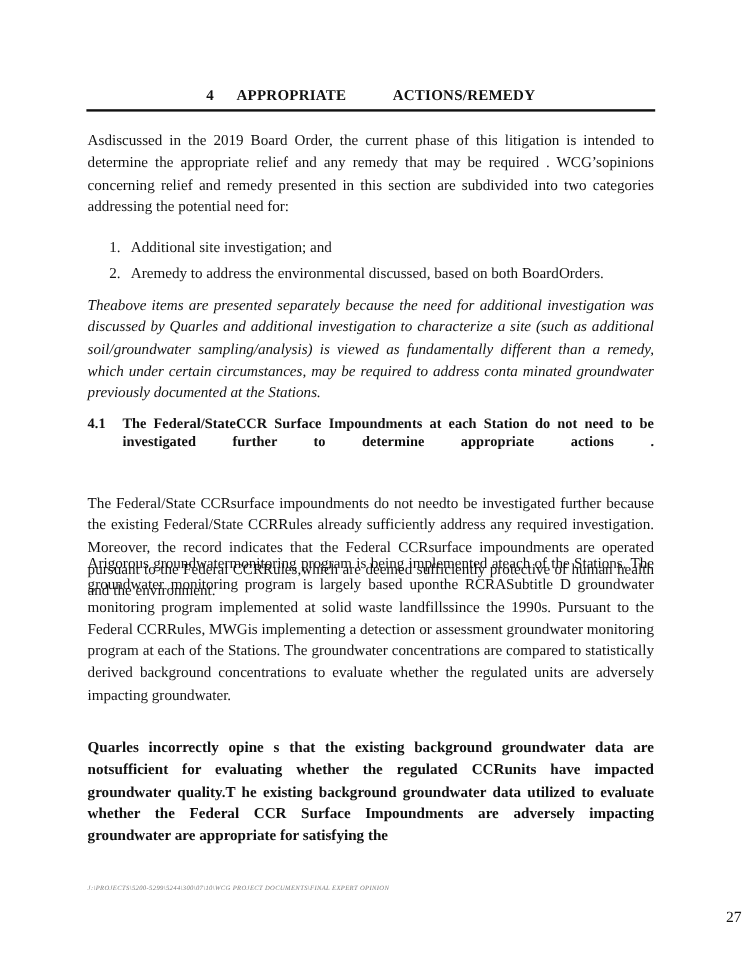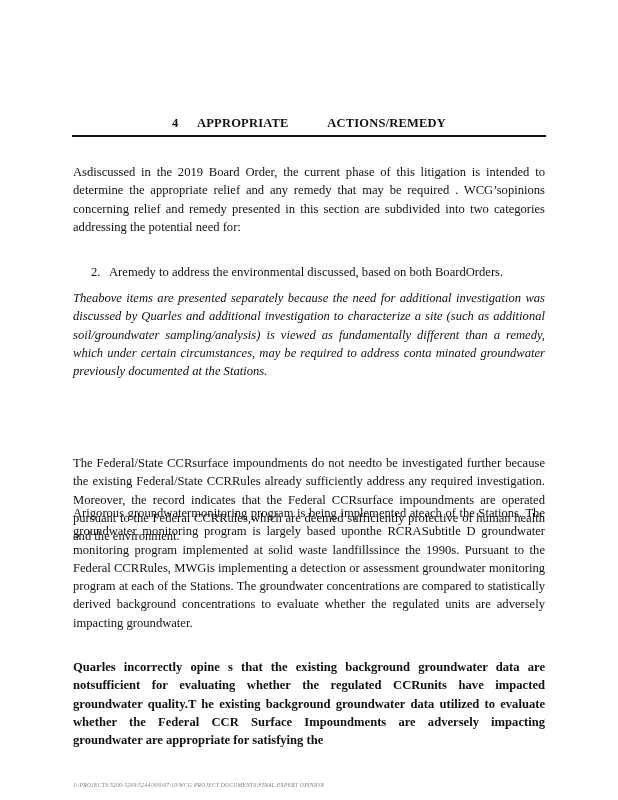--- a/index.html
+++ b/index.html
@@ -1,26 +1,26 @@
 <!DOCTYPE html>
 <html><head>
 <meta charset="utf-8">
 <style>
   html, body { margin: 0; padding: 0; background: #ffffff; }
   body { width: 618px; height: 800px; position: relative; overflow: hidden;
          font-family: "Liberation Serif", "DejaVu Serif", serif; color: #111; }
-  .page { position: absolute; left: 0; top: 0; width: 618px; height: 651px; margin-top: 44px; }
+  .page { position: absolute; left: 0; top: 0; width: 618px; height: 651px; }
   .heading { position: absolute; top: 72px; left: 0; width: 618px; text-align: center;
              font-weight: bold; font-size: 12.5px; letter-spacing: 0.2px; }
   .heading .num { margin-right: 16px; }
   .heading .w1 { margin-right: 36px; }
   .rule { position: absolute; left: 72px; top: 91px; width: 474px; height: 2px; background: #111; }
   .body { position: absolute; left: 73px; width: 472px; font-size: 12.6px; line-height: 18.3px;
           text-align: justify; }
-  .p1 { top: 119px; }
+  .p1 { top: 108px; }
   .list { position: absolute; left: 91px; width: 454px; font-size: 12.6px; }
   .list .item { height: 22px; line-height: 18px; }
   .list .n { display: inline-block; width: 18px; }
   .li1 { top: 197px; }
   .li2 { top: 219px; }
   .p2 { top: 245px; font-style: italic; }
   .sec { position: absolute; left: 73px; top: 346px; width: 472px; font-weight: bold; font-size: 12px;
          line-height: 15px; }
   .sec .secnum { position: absolute; left: 0; top: 0; }
   .sec .sectext { margin-left: 29px; text-align: justify; text-align-last: justify; }
@@ -39,28 +39,37 @@
 <div class="page">
   <div class="heading">
     <span class="num">4</span>
     <span class="w1">APPROPRIATE</span>
     <span>ACTIONS/REMEDY</span>
   </div>
   <div class="rule"></div>
 
   <div class="body p1">Asdiscussed in the 2019 Board Order, the current phase of this litigation is intended to determine the appropriate relief and any remedy that may be required . WCG’sopinions concerning relief and remedy presented in this section are subdivided into two categories addressing the potential need for:</div>
 
+  <div class="list li1">
+    <div class="item">
+      <span class="n">1.</span><span>Additional site investigation; and</span>
+    </div>
+  </div>
   <div class="list li2">
     <div class="item">
       <span class="n">2.</span><span>Aremedy to address the environmental discussed, based on both BoardOrders.</span>
     </div>
   </div>
 
   <div class="body p2">Theabove items are presented separately because the need for additional investigation was discussed by Quarles and additional investigation to characterize a site (such as additional soil/groundwater sampling/analysis) is viewed as fundamentally different than a remedy, which under certain circumstances, may be required to address conta minated groundwater previously documented at the Stations.</div>
 
+  <div class="sec">
+    <span class="secnum">4.1</span>
+    <div class="sectext">The Federal/StateCCR Surface Impoundments at each Station do not need to be investigated further to determine appropriate actions .</div>
+  </div>
 
   <div class="body p3">The Federal/State CCRsurface impoundments do not needto be investigated further because the existing Federal/State CCRRules already sufficiently address any required investigation. Moreover, the record indicates that the Federal CCRsurface impoundments are operated pursuant to the Federal CCRRules,which are deemed sufficiently protective of human health and the environment.</div>
   <div class="body p4">Arigorous groundwatermonitoring program is being implemented ateach of the Stations. The groundwater monitoring program is largely based uponthe RCRASubtitle D groundwater monitoring program implemented at solid waste landfillssince the 1990s. Pursuant to the Federal CCRRules, MWGis implementing a detection or assessment groundwater monitoring program at each of the Stations. The groundwater concentrations are compared to statistically derived background concentrations to evaluate whether the regulated units are adversely impacting groundwater.</div>
   <div class="body p5">Quarles incorrectly opine s that the existing background groundwater data are notsufficient for evaluating whether the regulated CCRunits have impacted groundwater quality.T he existing background groundwater data utilized to evaluate whether the Federal CCR Surface Impoundments are adversely impacting groundwater are appropriate for satisfying the</div>
 
   <div class="footer-path">J:\PROJECTS\5200-5299\5244\300\07\10\WCG PROJECT DOCUMENTS\FINAL EXPERT OPINION</div>
   <div class="pagenum">27</div>
 </div>
 
 </body></html>

